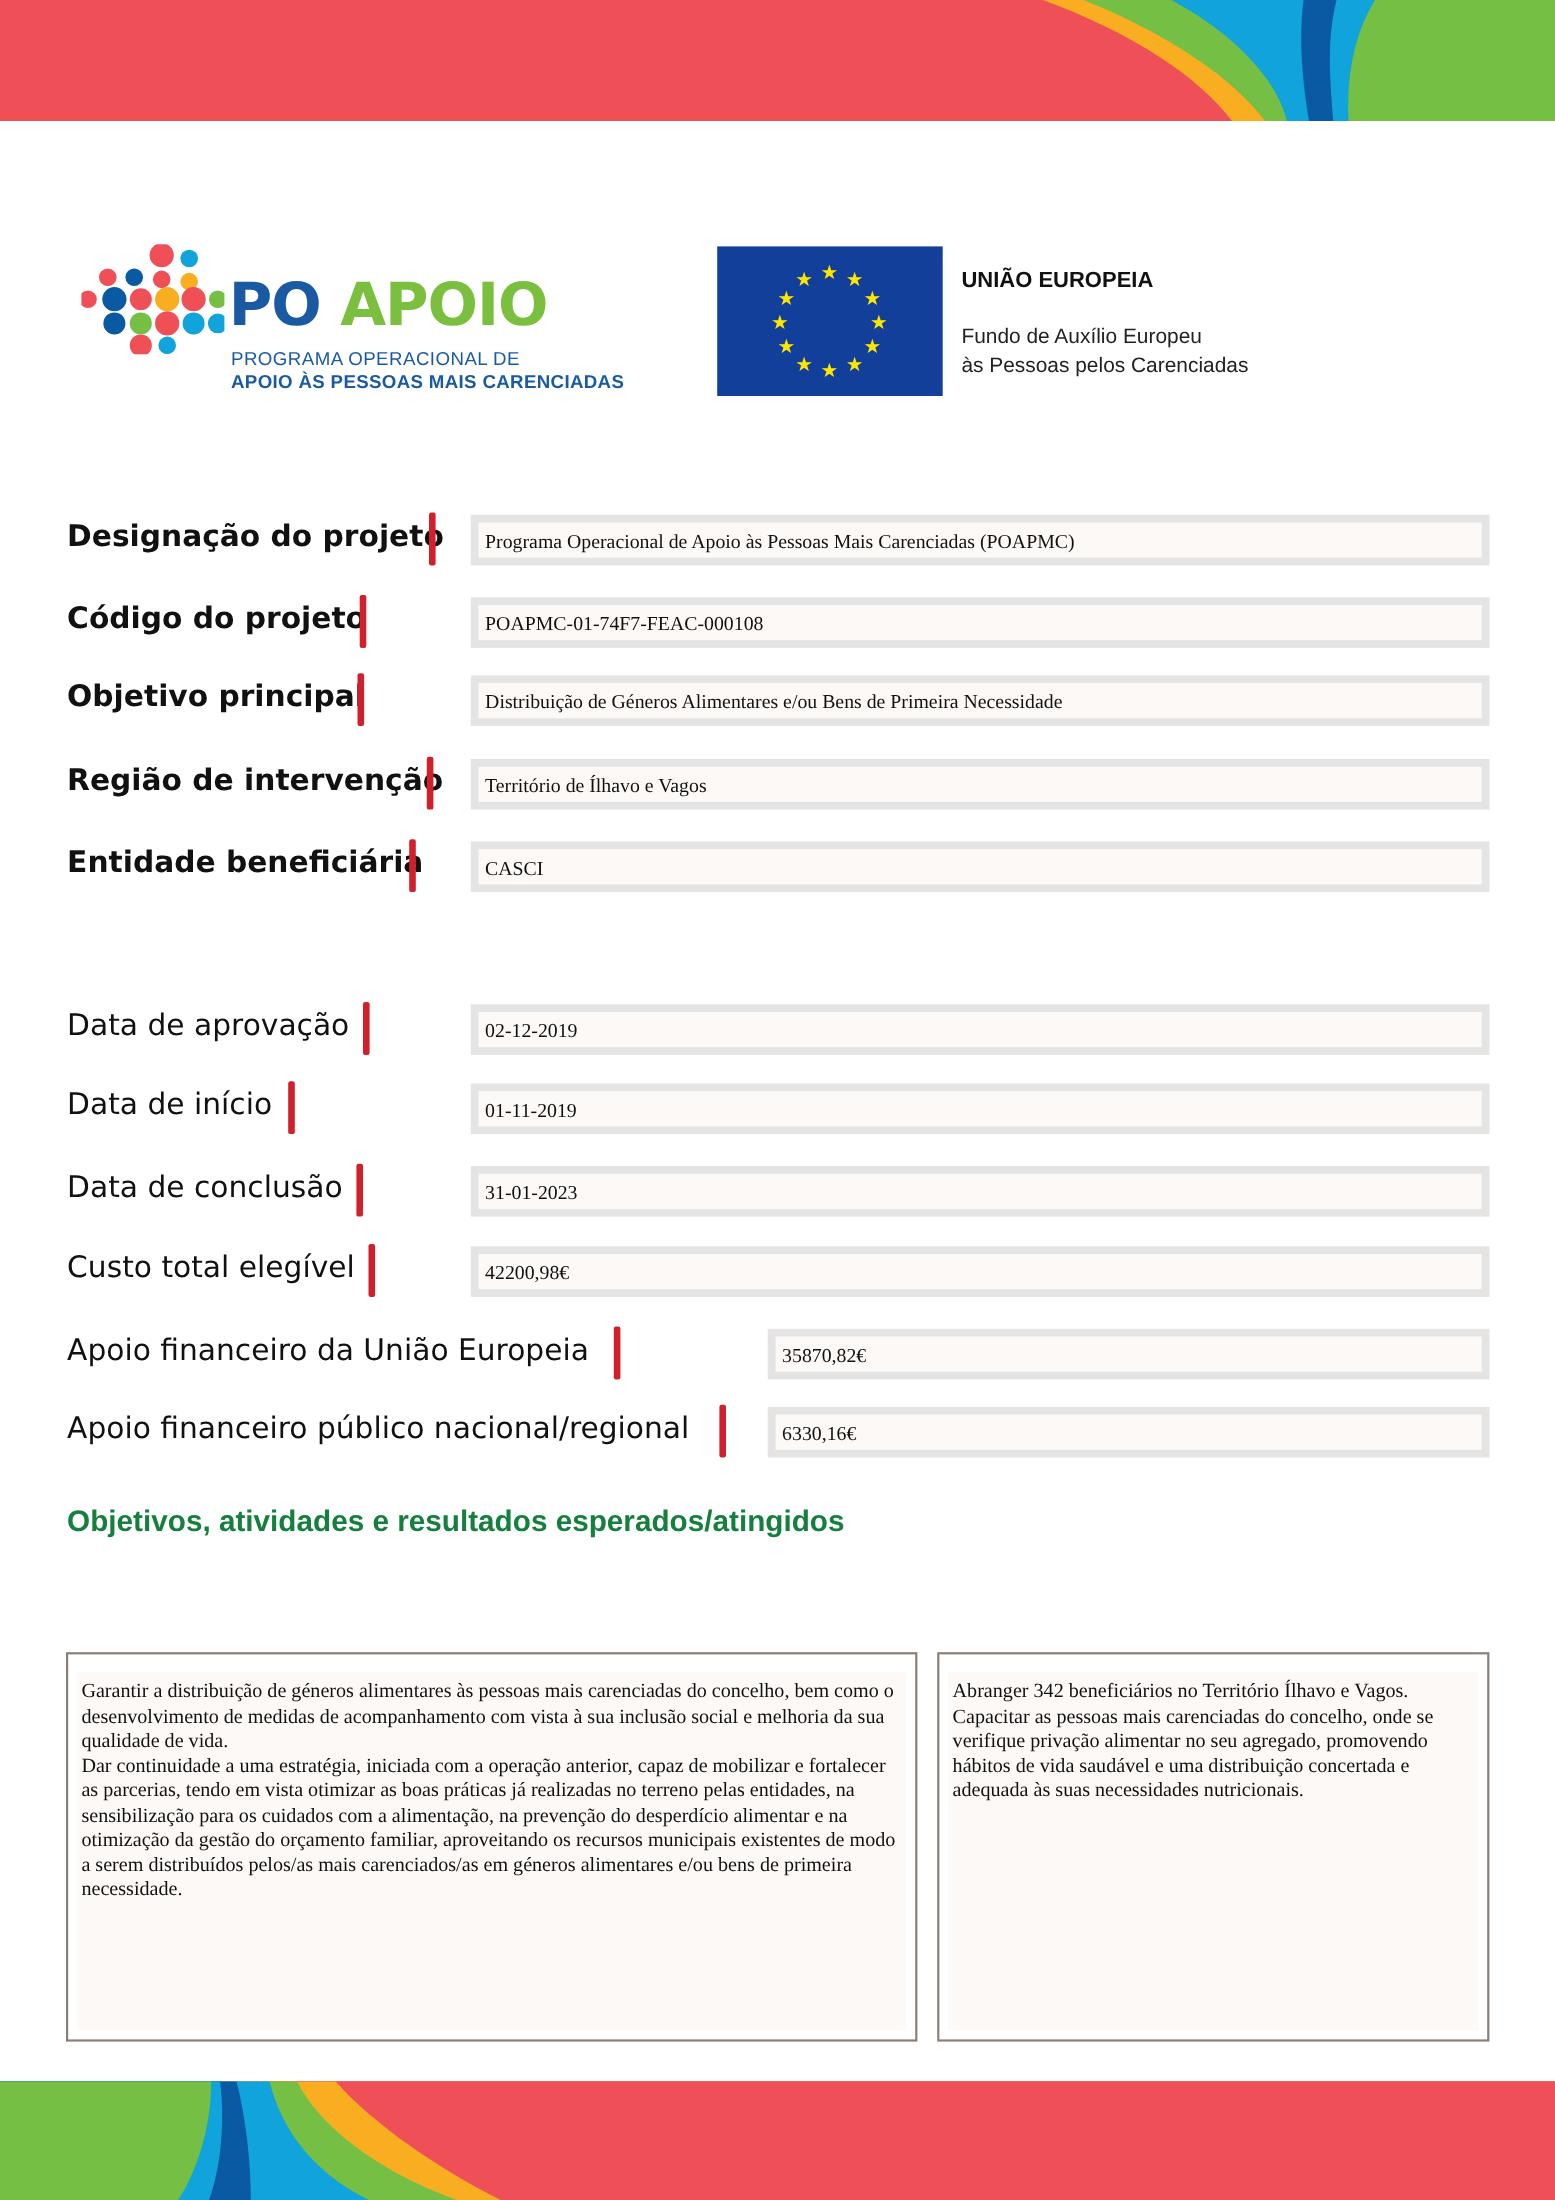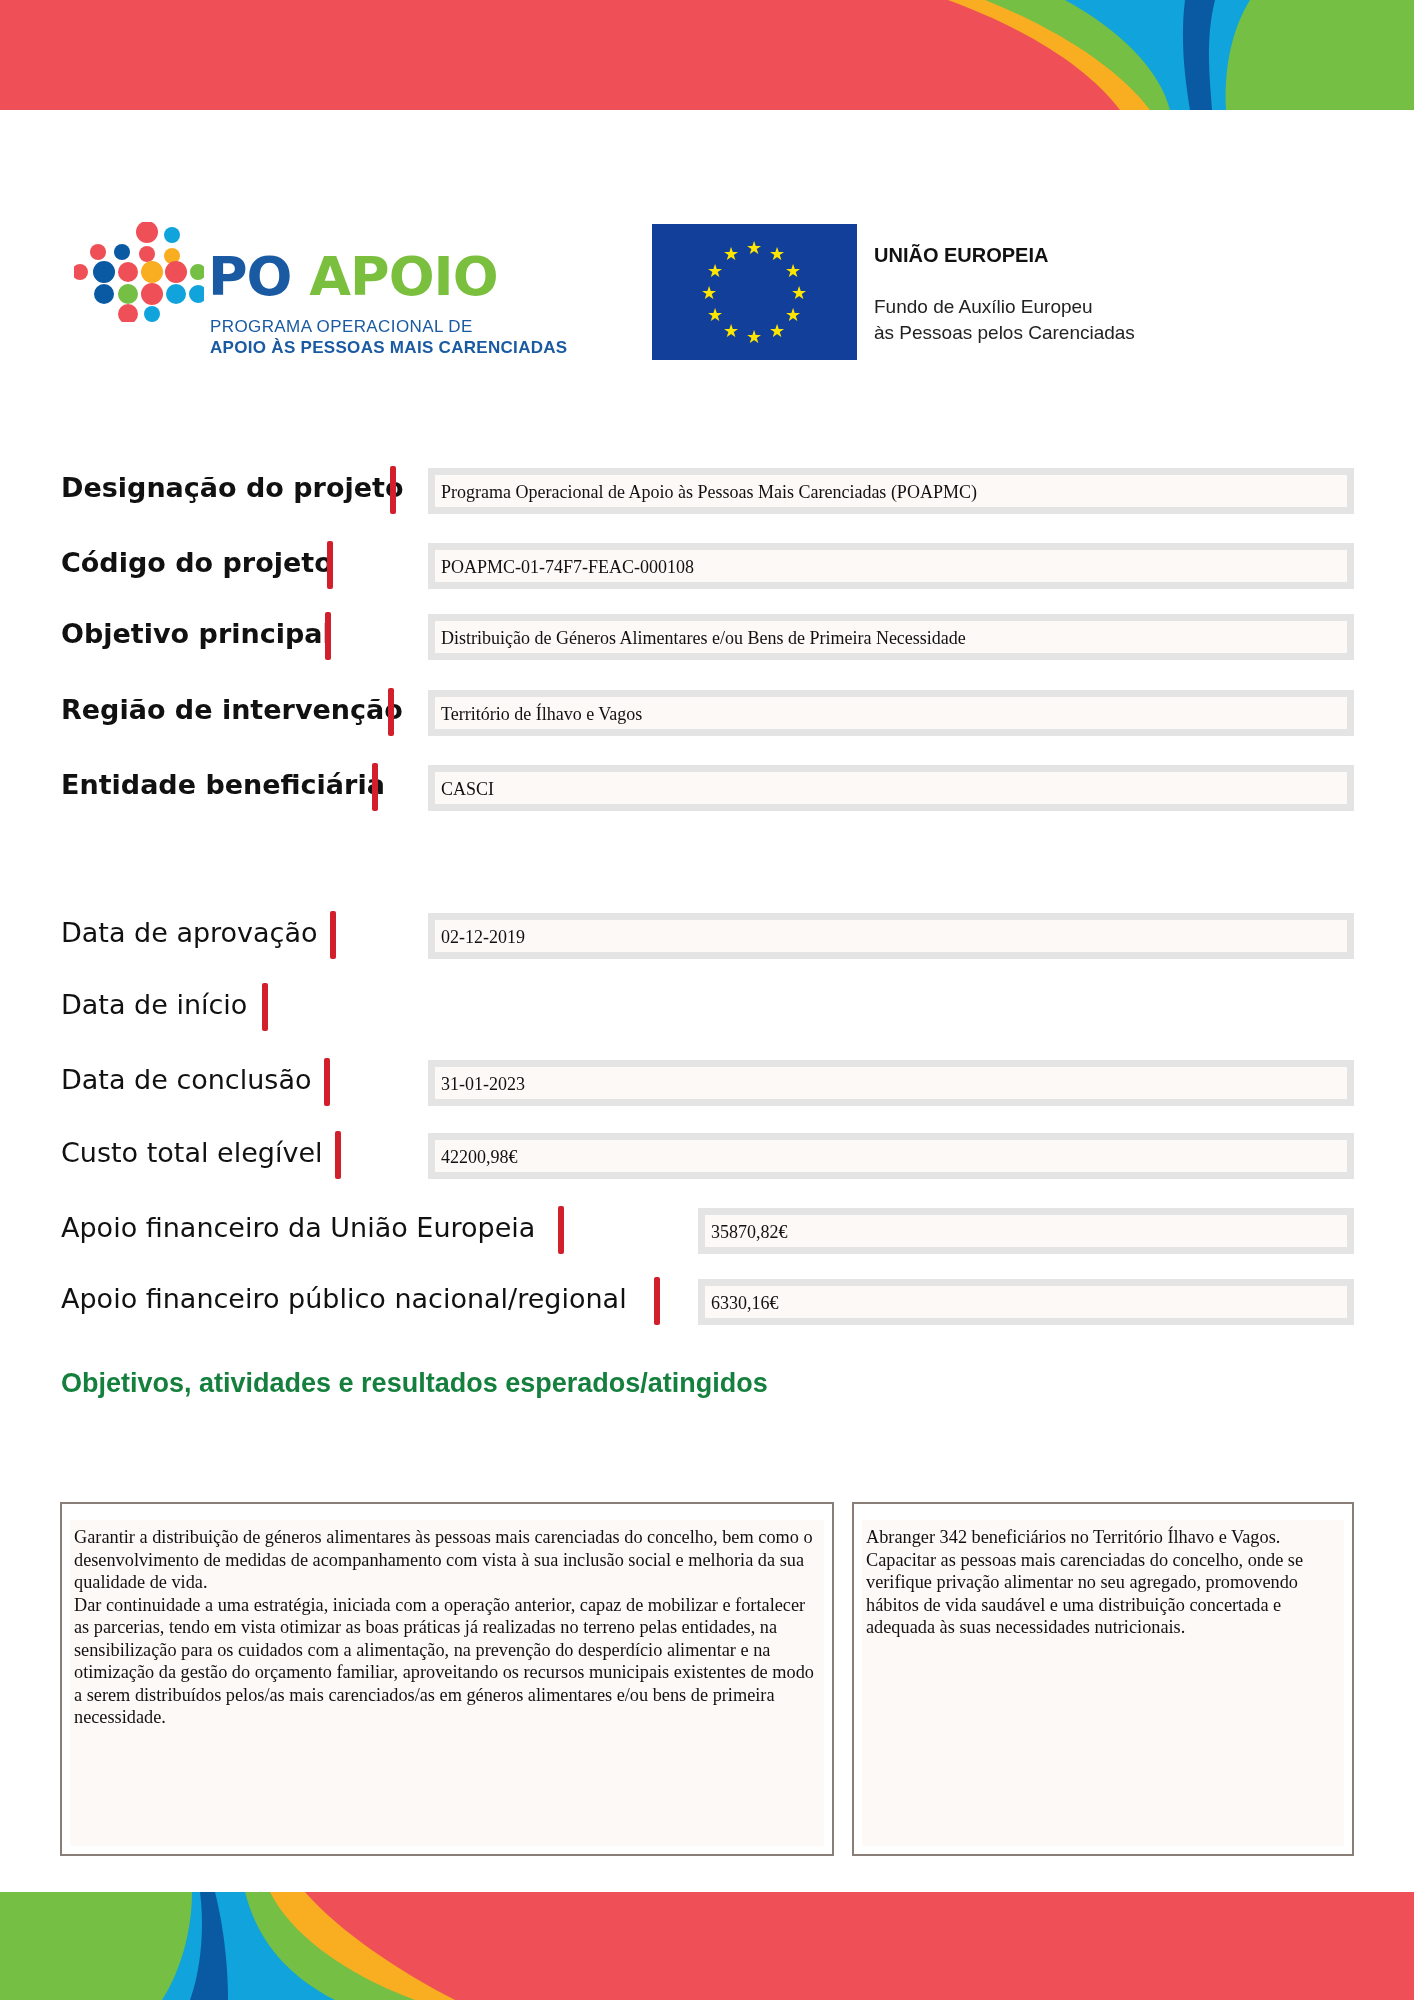--- a/index.html
+++ b/index.html
@@ -152,20 +152,23 @@
   <div class="field-label light">Data de aprovação</div>
   <div class="red-bar" style="left:330px;"></div>
   <div class="field-box" style="left:428px; width:926px;">
     <div class="field-value">02-12-2019</div>
   </div>
 </div>
 
 <div class="field-row" style="top:983px;text-decoration:underline;">
   <div class="field-label light">Data de início</div>
   <div class="red-bar" style="left:262px;"></div>
+  <div class="field-box" style="left:428px; width:926px;">
+    <div class="field-value">01-11-2019</div>
+  </div>
 </div>
 
 <div class="field-row" style="top:1058px;">
   <div class="field-label light">Data de conclusão</div>
   <div class="red-bar" style="left:324px;"></div>
   <div class="field-box" style="left:428px; width:926px;">
     <div class="field-value">31-01-2023</div>
   </div>
 </div>
 

